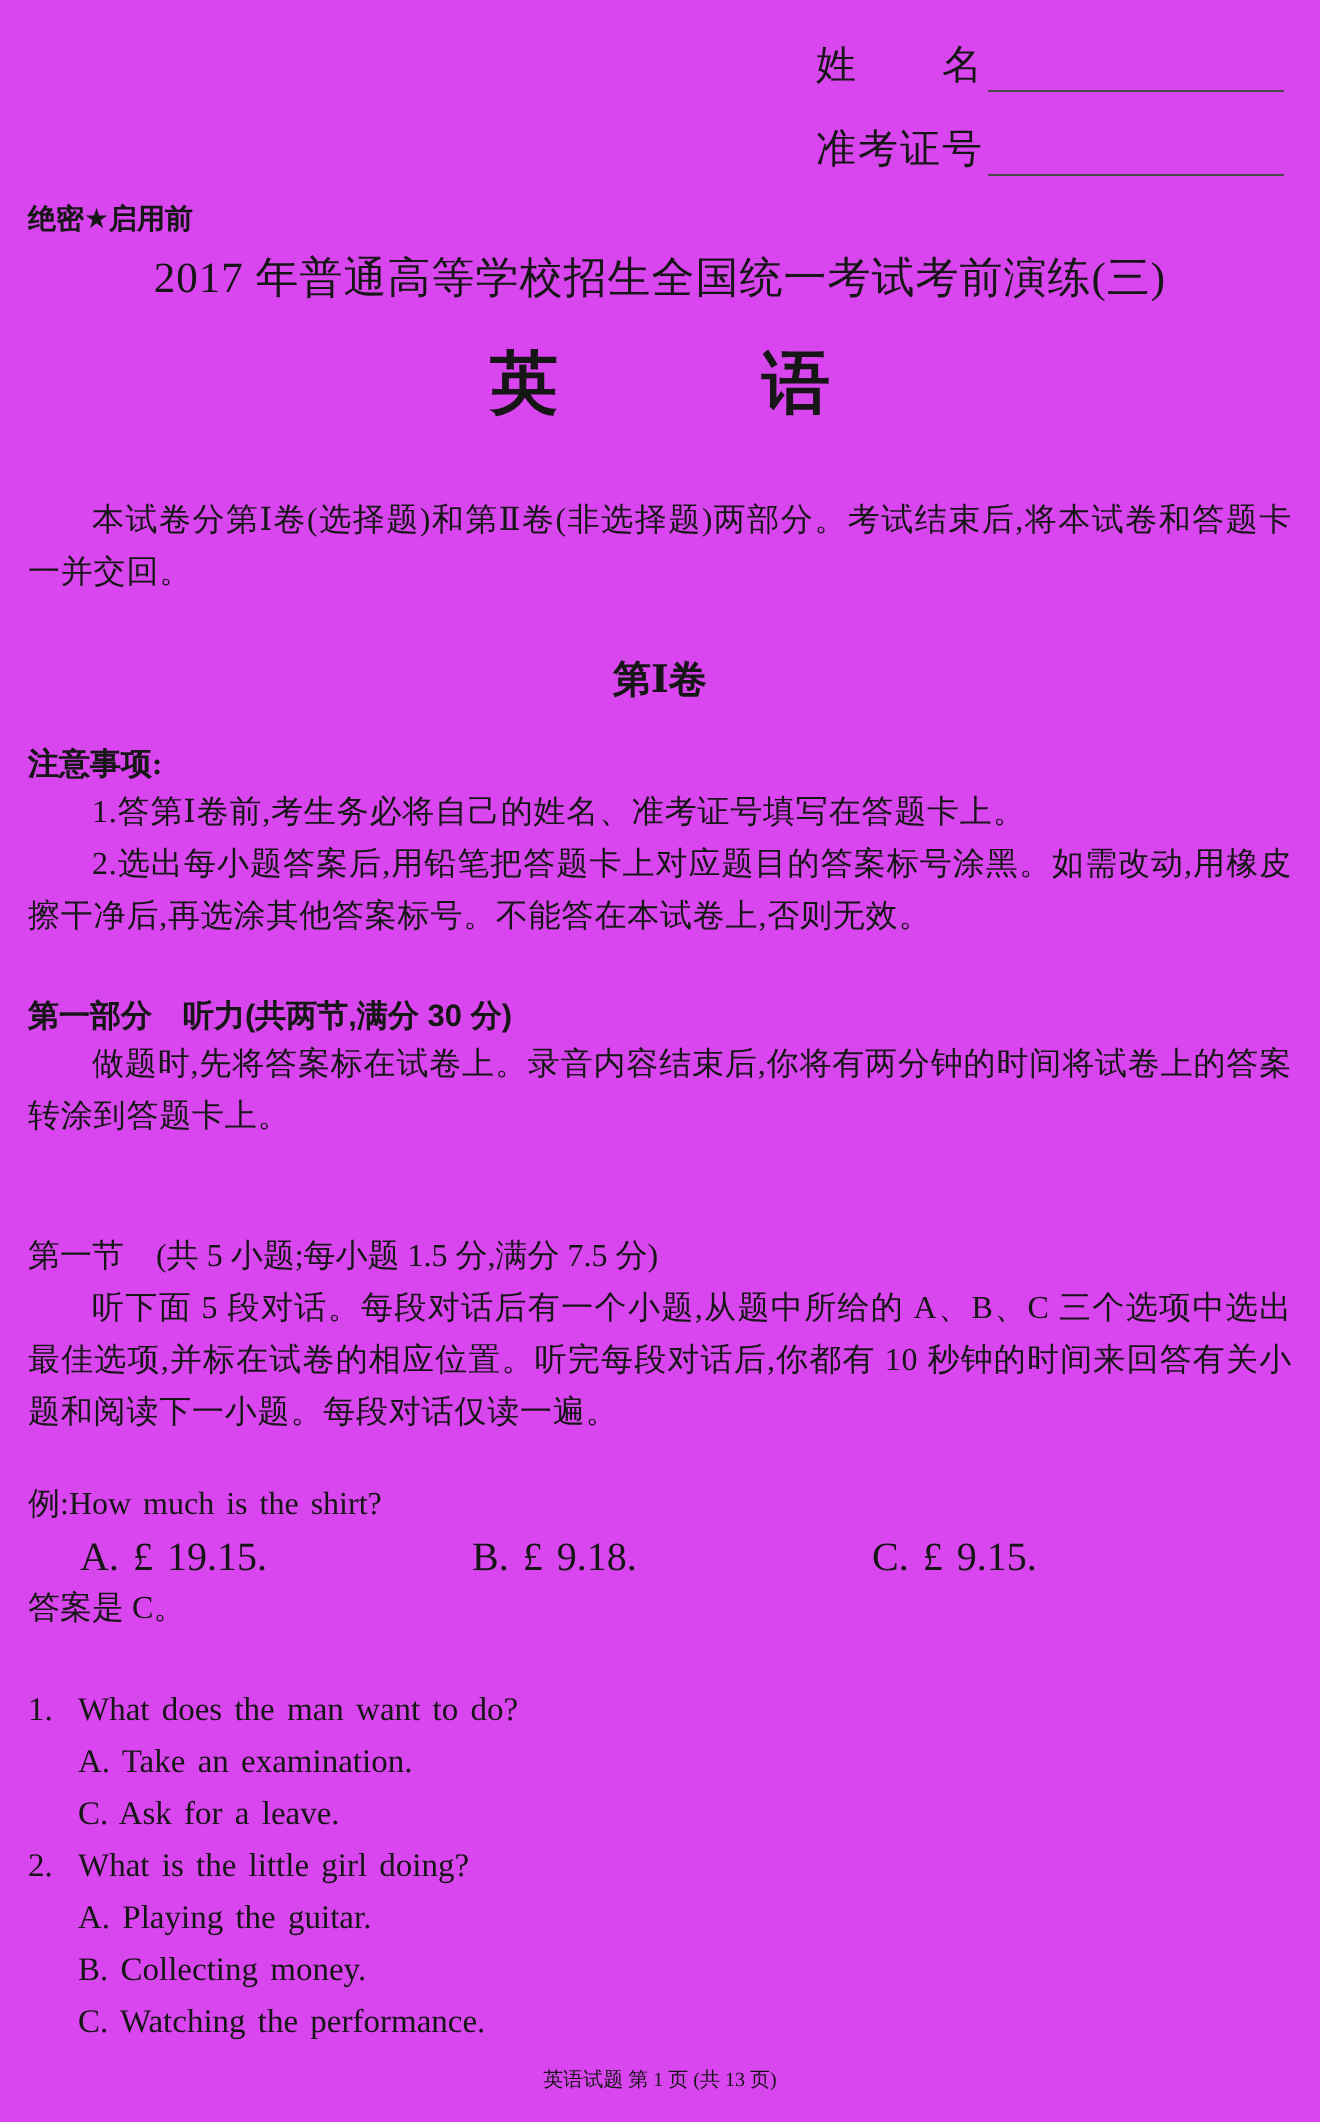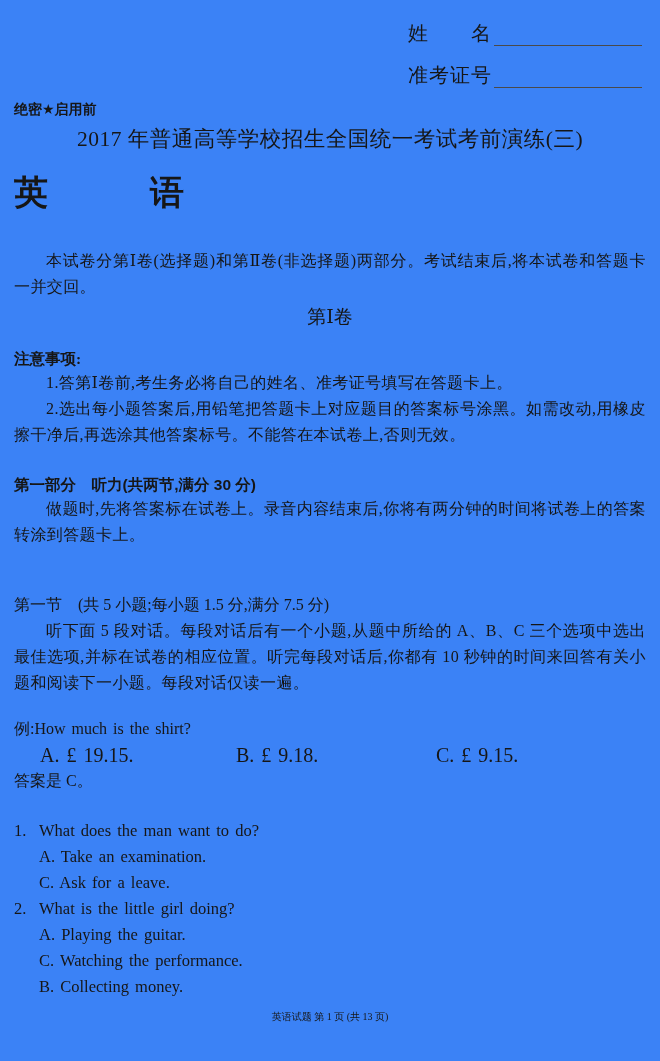--- a/index.html
+++ b/index.html
@@ -5,21 +5,21 @@
   html, body {
     margin: 0;
     padding: 0;
     background: #e8e8e8;
   }
   .page {
     position: relative;
     width: 660px;
     height: 1061px;
     margin: 0 auto;
-    background: #3b82f6;
+    background: #d946ef;
     color: #161616;
     font-family: "Liberation Serif", "DejaVu Serif", serif;
     box-sizing: border-box;
     padding: 16px 14px 0 14px;
     overflow: hidden;
   }
 
   
   .hdr-row {
     display: flex;
@@ -54,44 +54,44 @@
   .exam-title {
     margin: 6px 0 0 0;
     text-align: center;
     font-size: 21.5px;
     font-weight: normal;
     line-height: 30px;
     letter-spacing: 0.5px;
   }
   .subject-title {
     margin: 16px 0 0 0;
-    text-align: left;
+    text-align: center;
     font-family: "Liberation Sans", "DejaVu Sans", sans-serif;
     font-weight: bold;
     font-size: 34px;
     line-height: 44px;
     white-space: pre;
   }
 
   
   .para {
     margin: 0;
     font-size: 16px;
     line-height: 26px;
     letter-spacing: 0.4px;
     text-align: justify;
   }
   .indent { text-indent: 2em; }
   .intro-para { margin-top: 34px; }
 
   .part-heading {
-    margin: 4px 0 0 0;
+    margin: 28px 0 0 0;
     text-align: center;
     font-size: 19px;
-    font-weight: normal;
+    font-weight: bold;
     line-height: 26px;
   }
 
   .notes-title {
     margin-top: 18px;
     font-family: Liberation Serif, serif;
     font-weight: bold;
     font-size: 15.5px;
     line-height: 22px;
   }
@@ -212,21 +212,21 @@
       <div class="opt-line">A. Take an examination.</div>
       <div class="opt-line">C. Ask for a leave.</div>
     </div>
 
     <div>
       <div class="q-line">
         <span class="q-num">2.</span>
         <span>What is the little girl doing?</span>
       </div>
       <div class="opt-line">A. Playing the guitar.</div>
+      <div class="opt-line">B. Collecting money.</div>
       <div class="opt-line">C. Watching the performance.</div>
-      <div class="opt-line">B. Collecting money.</div>
     </div>
 
   </div>
 
   <div class="page-footer">英语试题 第 1 页 (共 13 页)</div>
 
 </div>
 
 </body></html>

